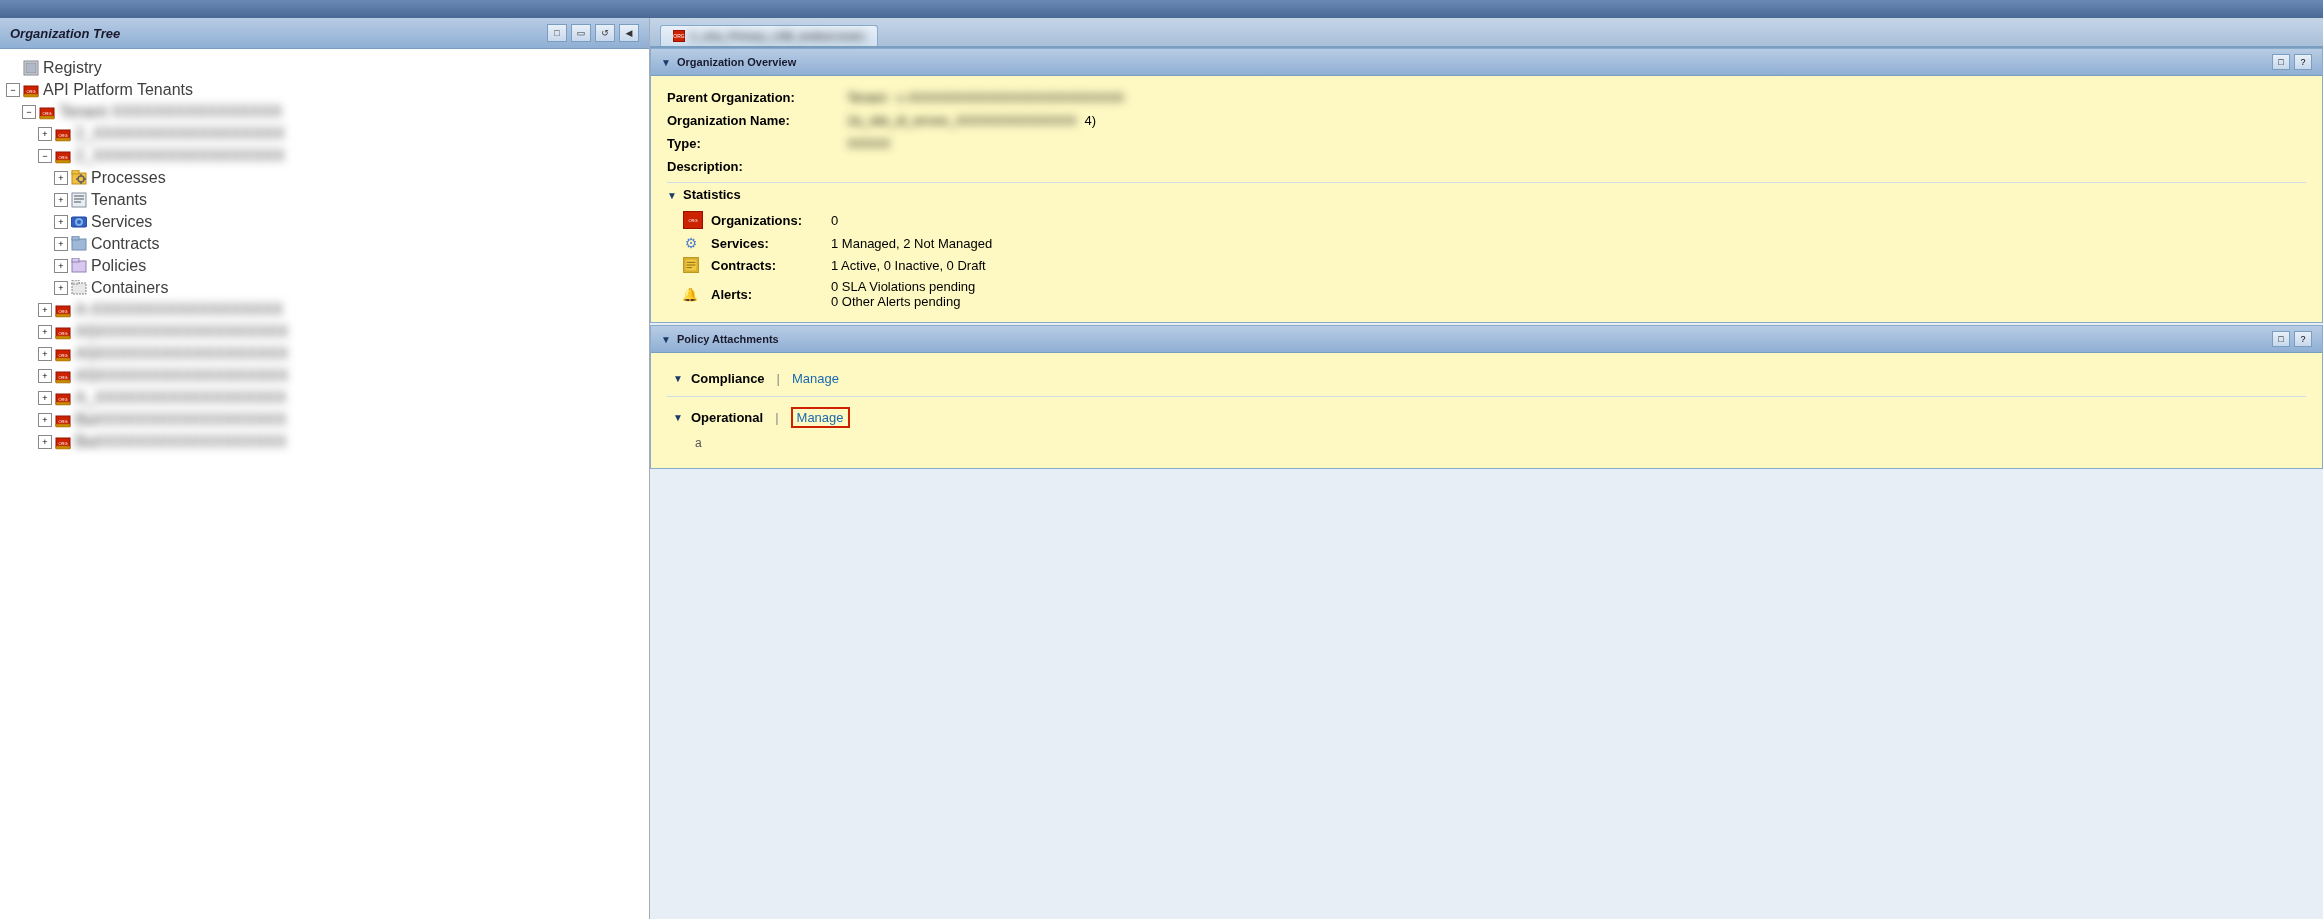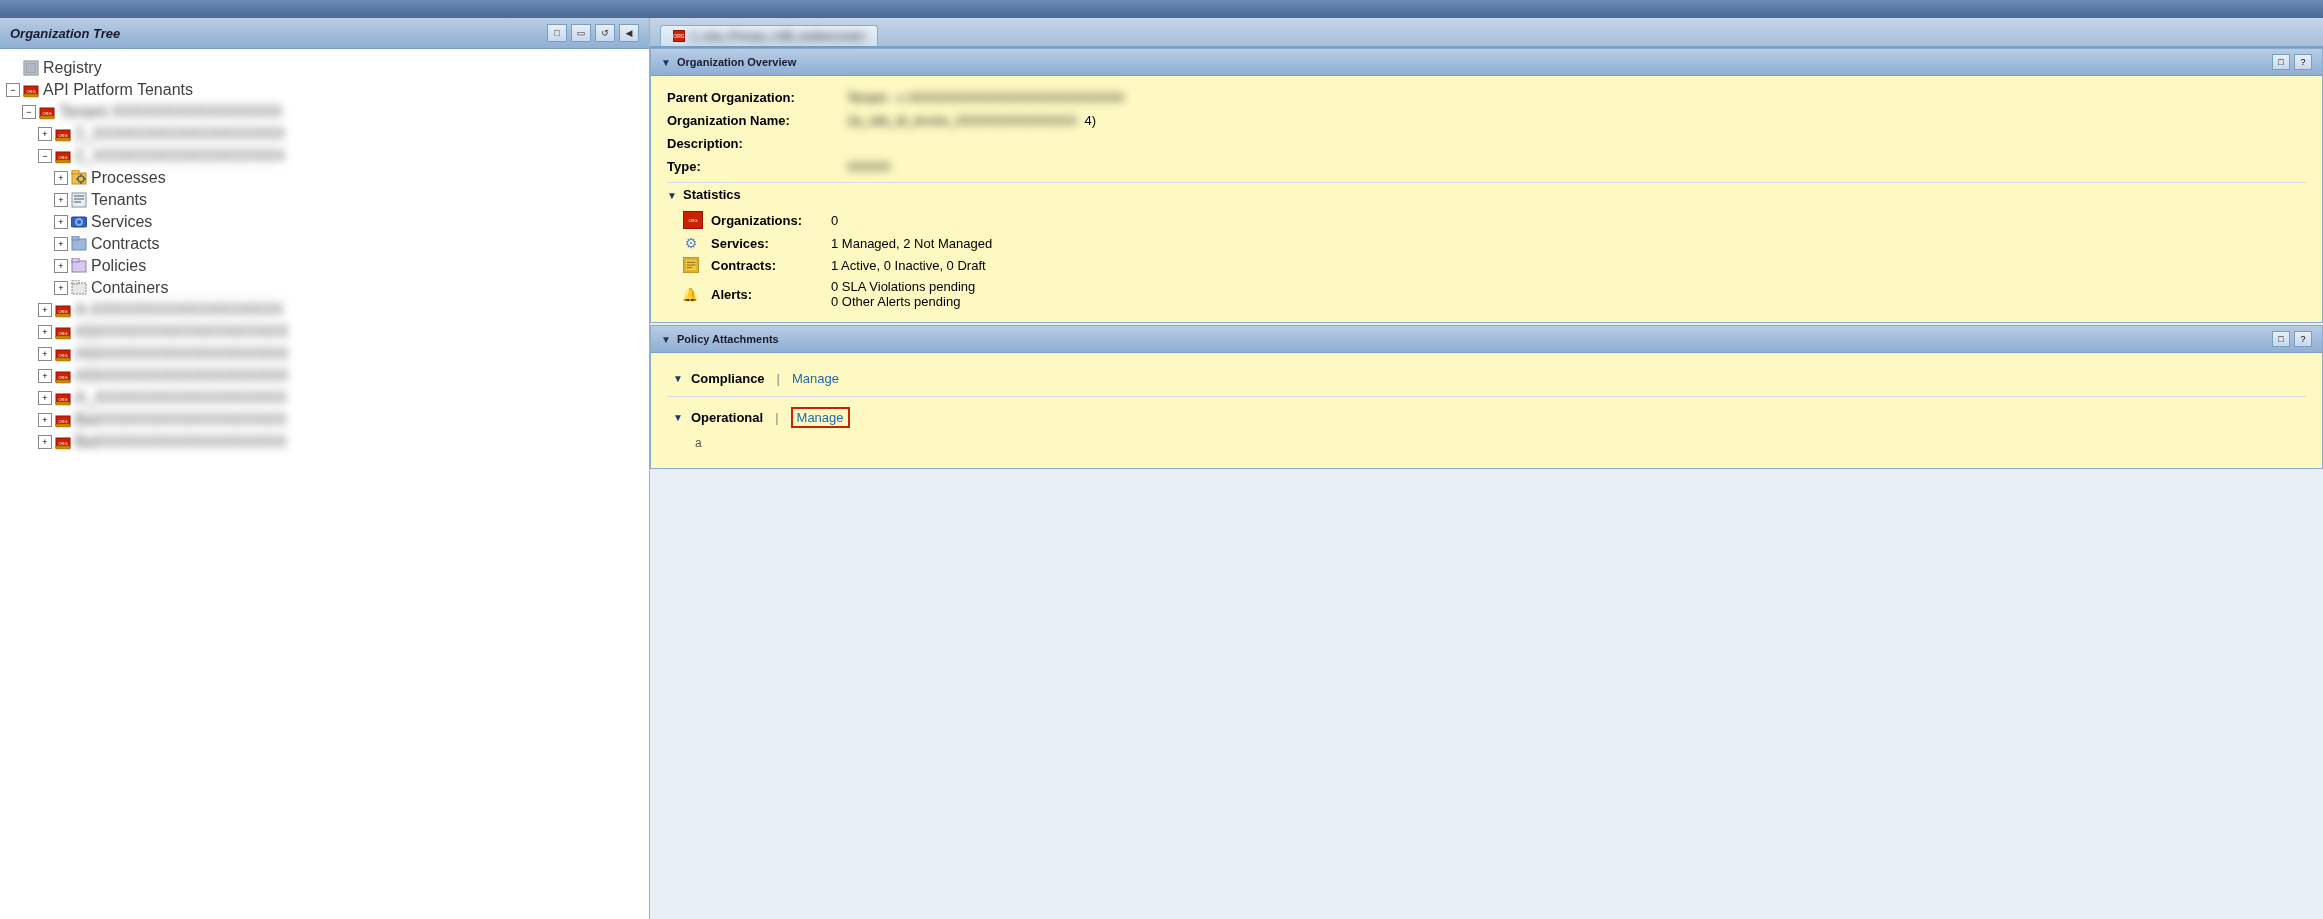--- a/index.html
+++ b/index.html
@@ -676,28 +676,28 @@
               </td>
             </tr>
             <tr class="overview-row">
               <td class="overview-label">Organization Name:</td>
               <td class="overview-value">
                 <span class="blurred">2a_site_di_errore_XXXXXXXXXXXXXX</span>
                 <span style="margin-left:4px;">4)</span>
               </td>
             </tr>
             <tr class="overview-row">
-              <td class="overview-label">Description:</td>
-              <td class="overview-value"></td>
-            </tr>
-            <tr class="overview-row">
               <td class="overview-label">Type:</td>
               <td class="overview-value">
                 <span class="blurred">XXXXX</span>
               </td>
+            </tr>
+            <tr class="overview-row">
+              <td class="overview-label">Description:</td>
+              <td class="overview-value"></td>
             </tr>
           </tbody>
             </table>
 
           <div class="stats-section">
             <div class="stats-header-row">
               <span class="section-toggle">▼</span>
               <span class="stats-title">Statistics</span>
             </div>
 

